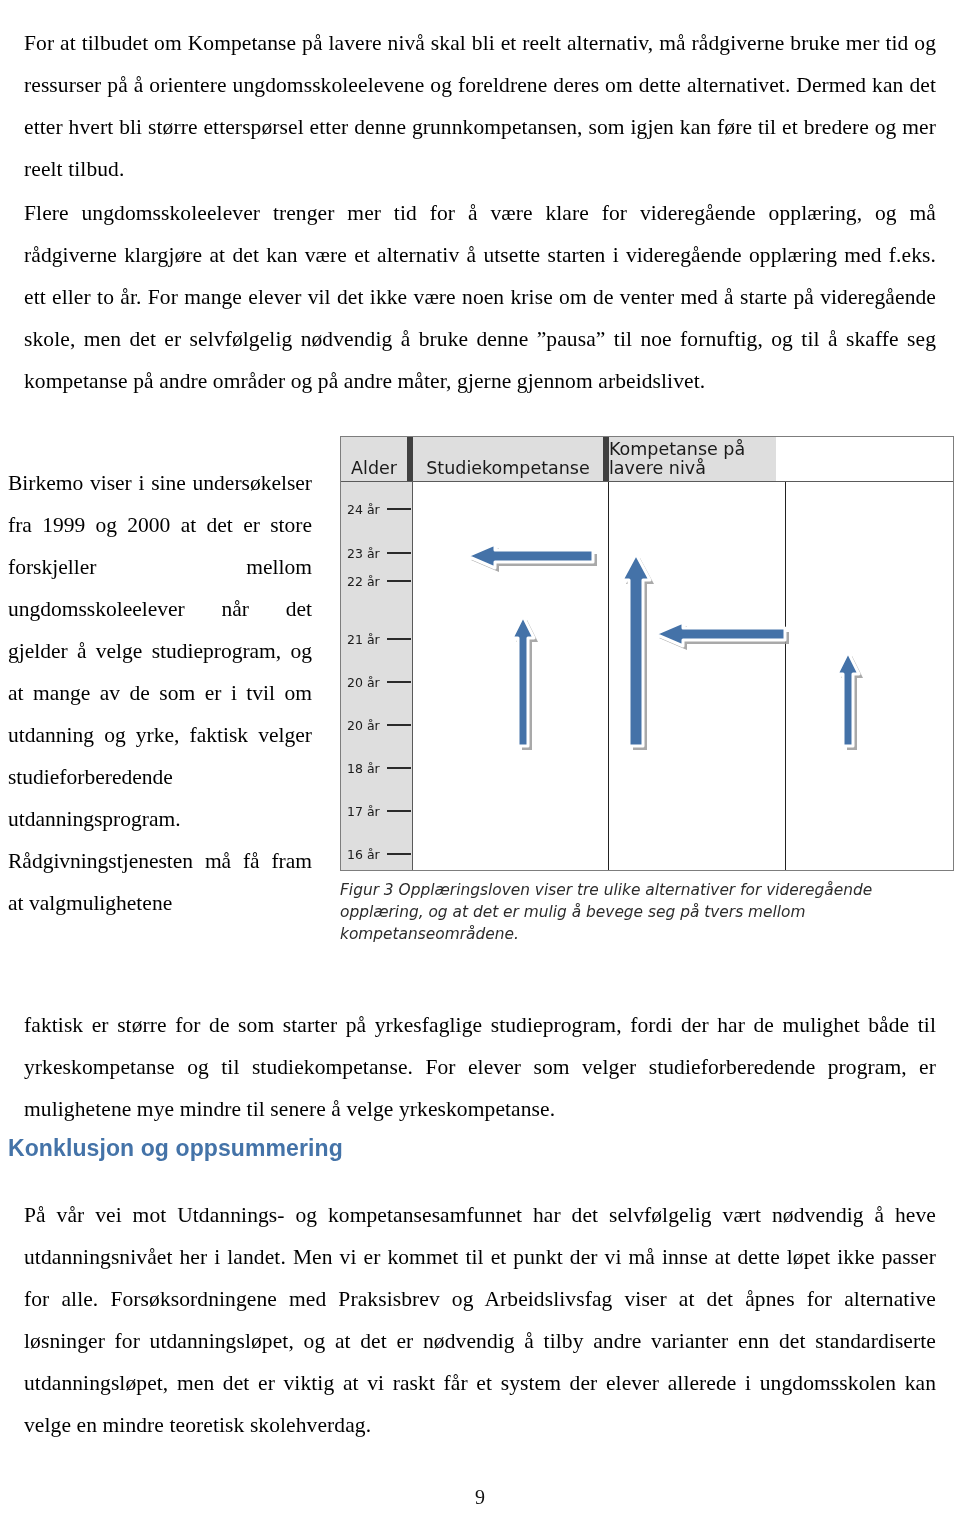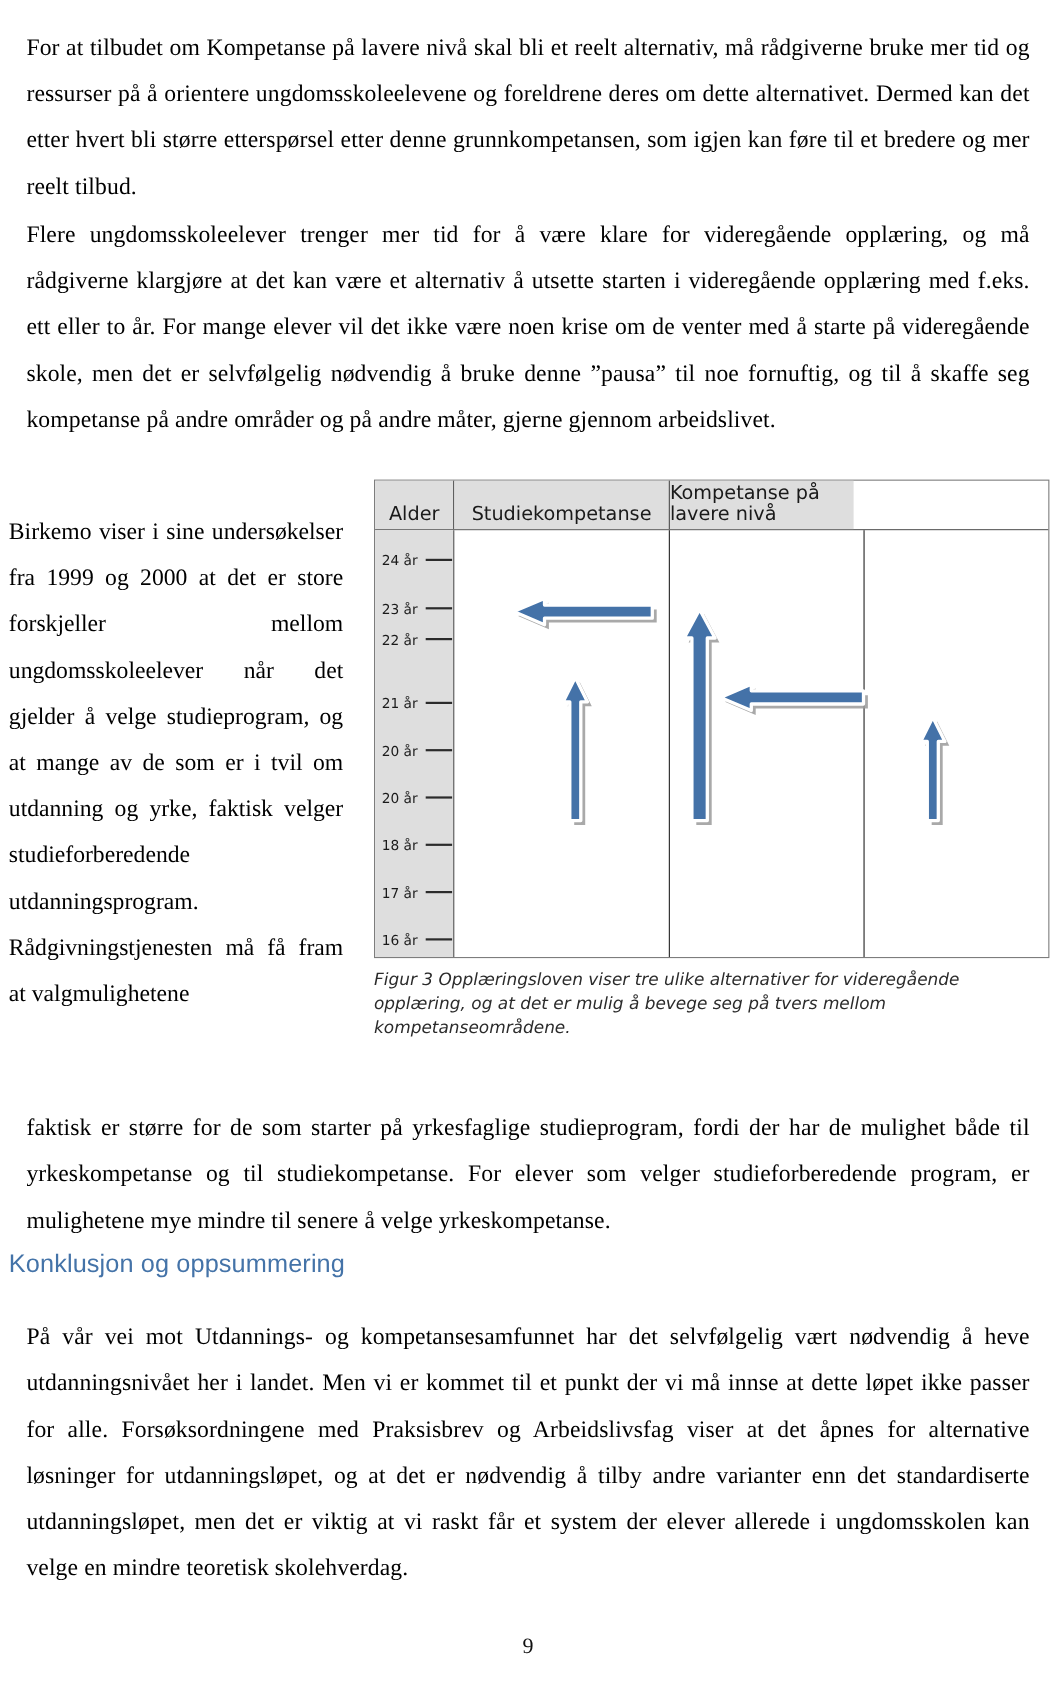--- a/index.html
+++ b/index.html
@@ -92,21 +92,21 @@
     display: flex;
     align-items: flex-end;
     justify-content: center;
     box-sizing: border-box;
     font-family: "DejaVu Sans", "Liberation Sans", sans-serif;
     font-size: 17.5px;
     line-height: 19px;
     padding-bottom: 3px;
     text-align: center;
     color: #1a1a1a;
-    border-right: 1px solid #404040;
+    border-right: 6px solid #404040;
   }
   .fig-head .hcell:last-child { border-right: none; }
   .hcell.c-alder { width: 72px; }
   .hcell.c-studie { width: 196px; }
   .hcell.c-yrke  { width: 177px; }
   .hcell.c-lavere{ width: 167px; align-items: flex-start; flex-direction: column; justify-content: center; padding-bottom: 0; }
   .hcell.c-lavere span { display: block; }
 
   .fig-body {
     display: flex;
@@ -170,21 +170,21 @@
   }
 
   
   #block-p3 { top: 988px; }
 
   .heading {
     position: absolute;
     left: 8px;
     top: 1135px;
     font-family: "Liberation Sans", "DejaVu Sans", sans-serif;
-    font-weight: normal;
+    font-weight: bold;
     font-size: 23px;
     color: #4473a8;
     letter-spacing: 0.1px;
   }
 
   #block-p4 { top: 1178px; }
 
   .page-num {
     position: absolute;
     left: 0;

